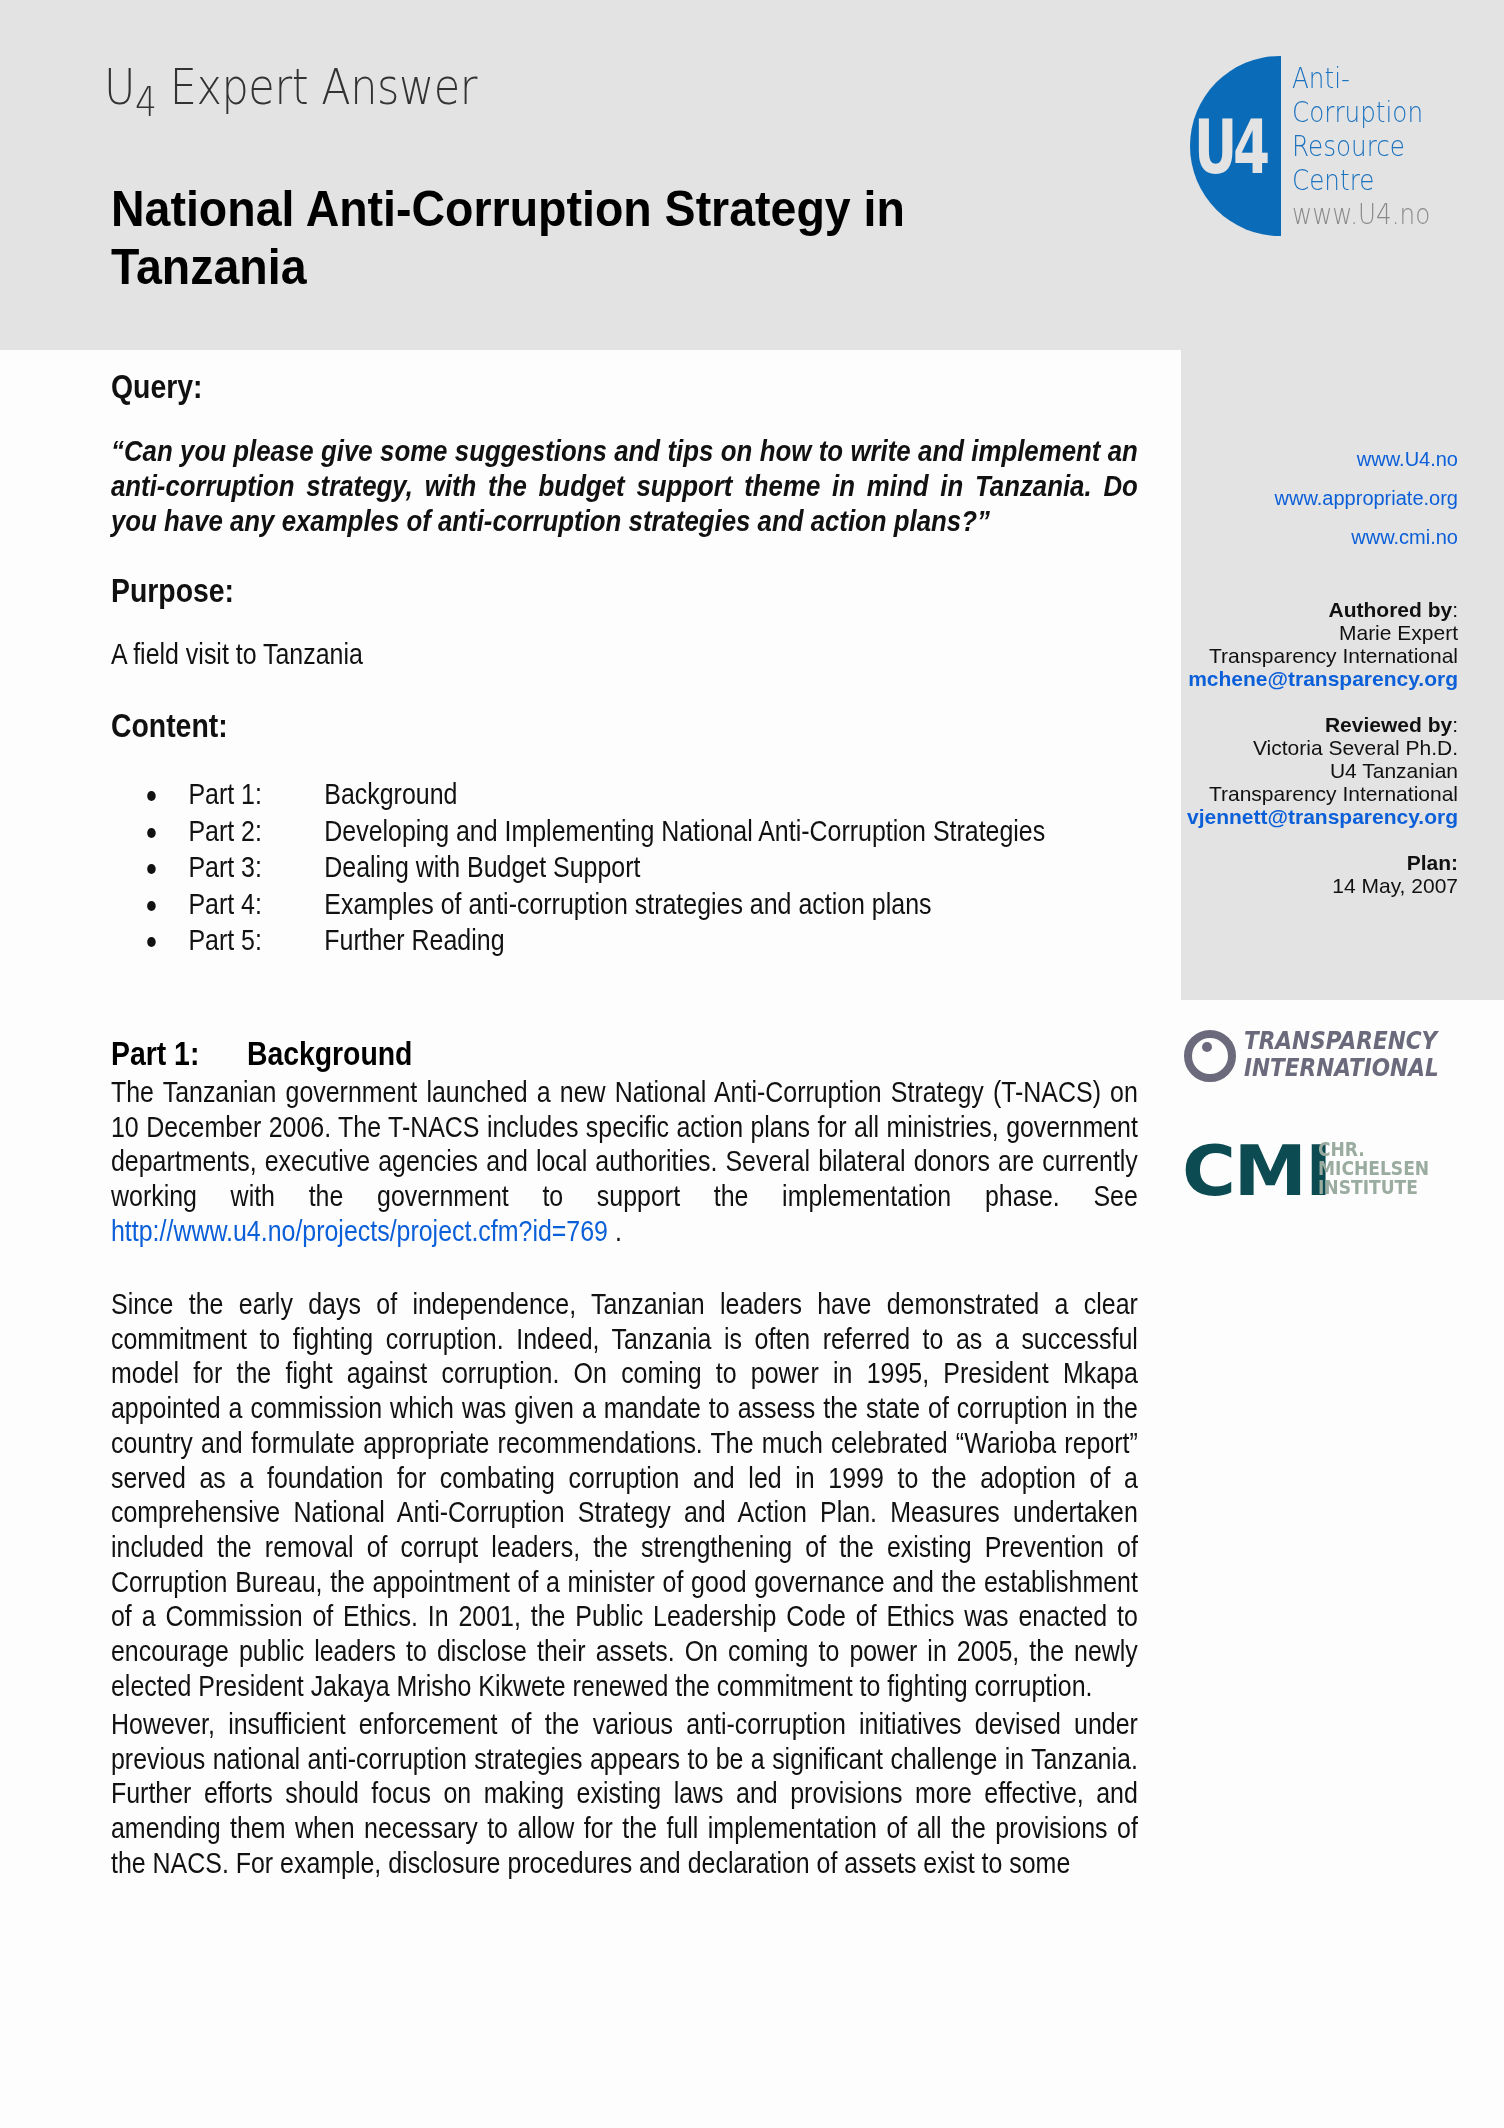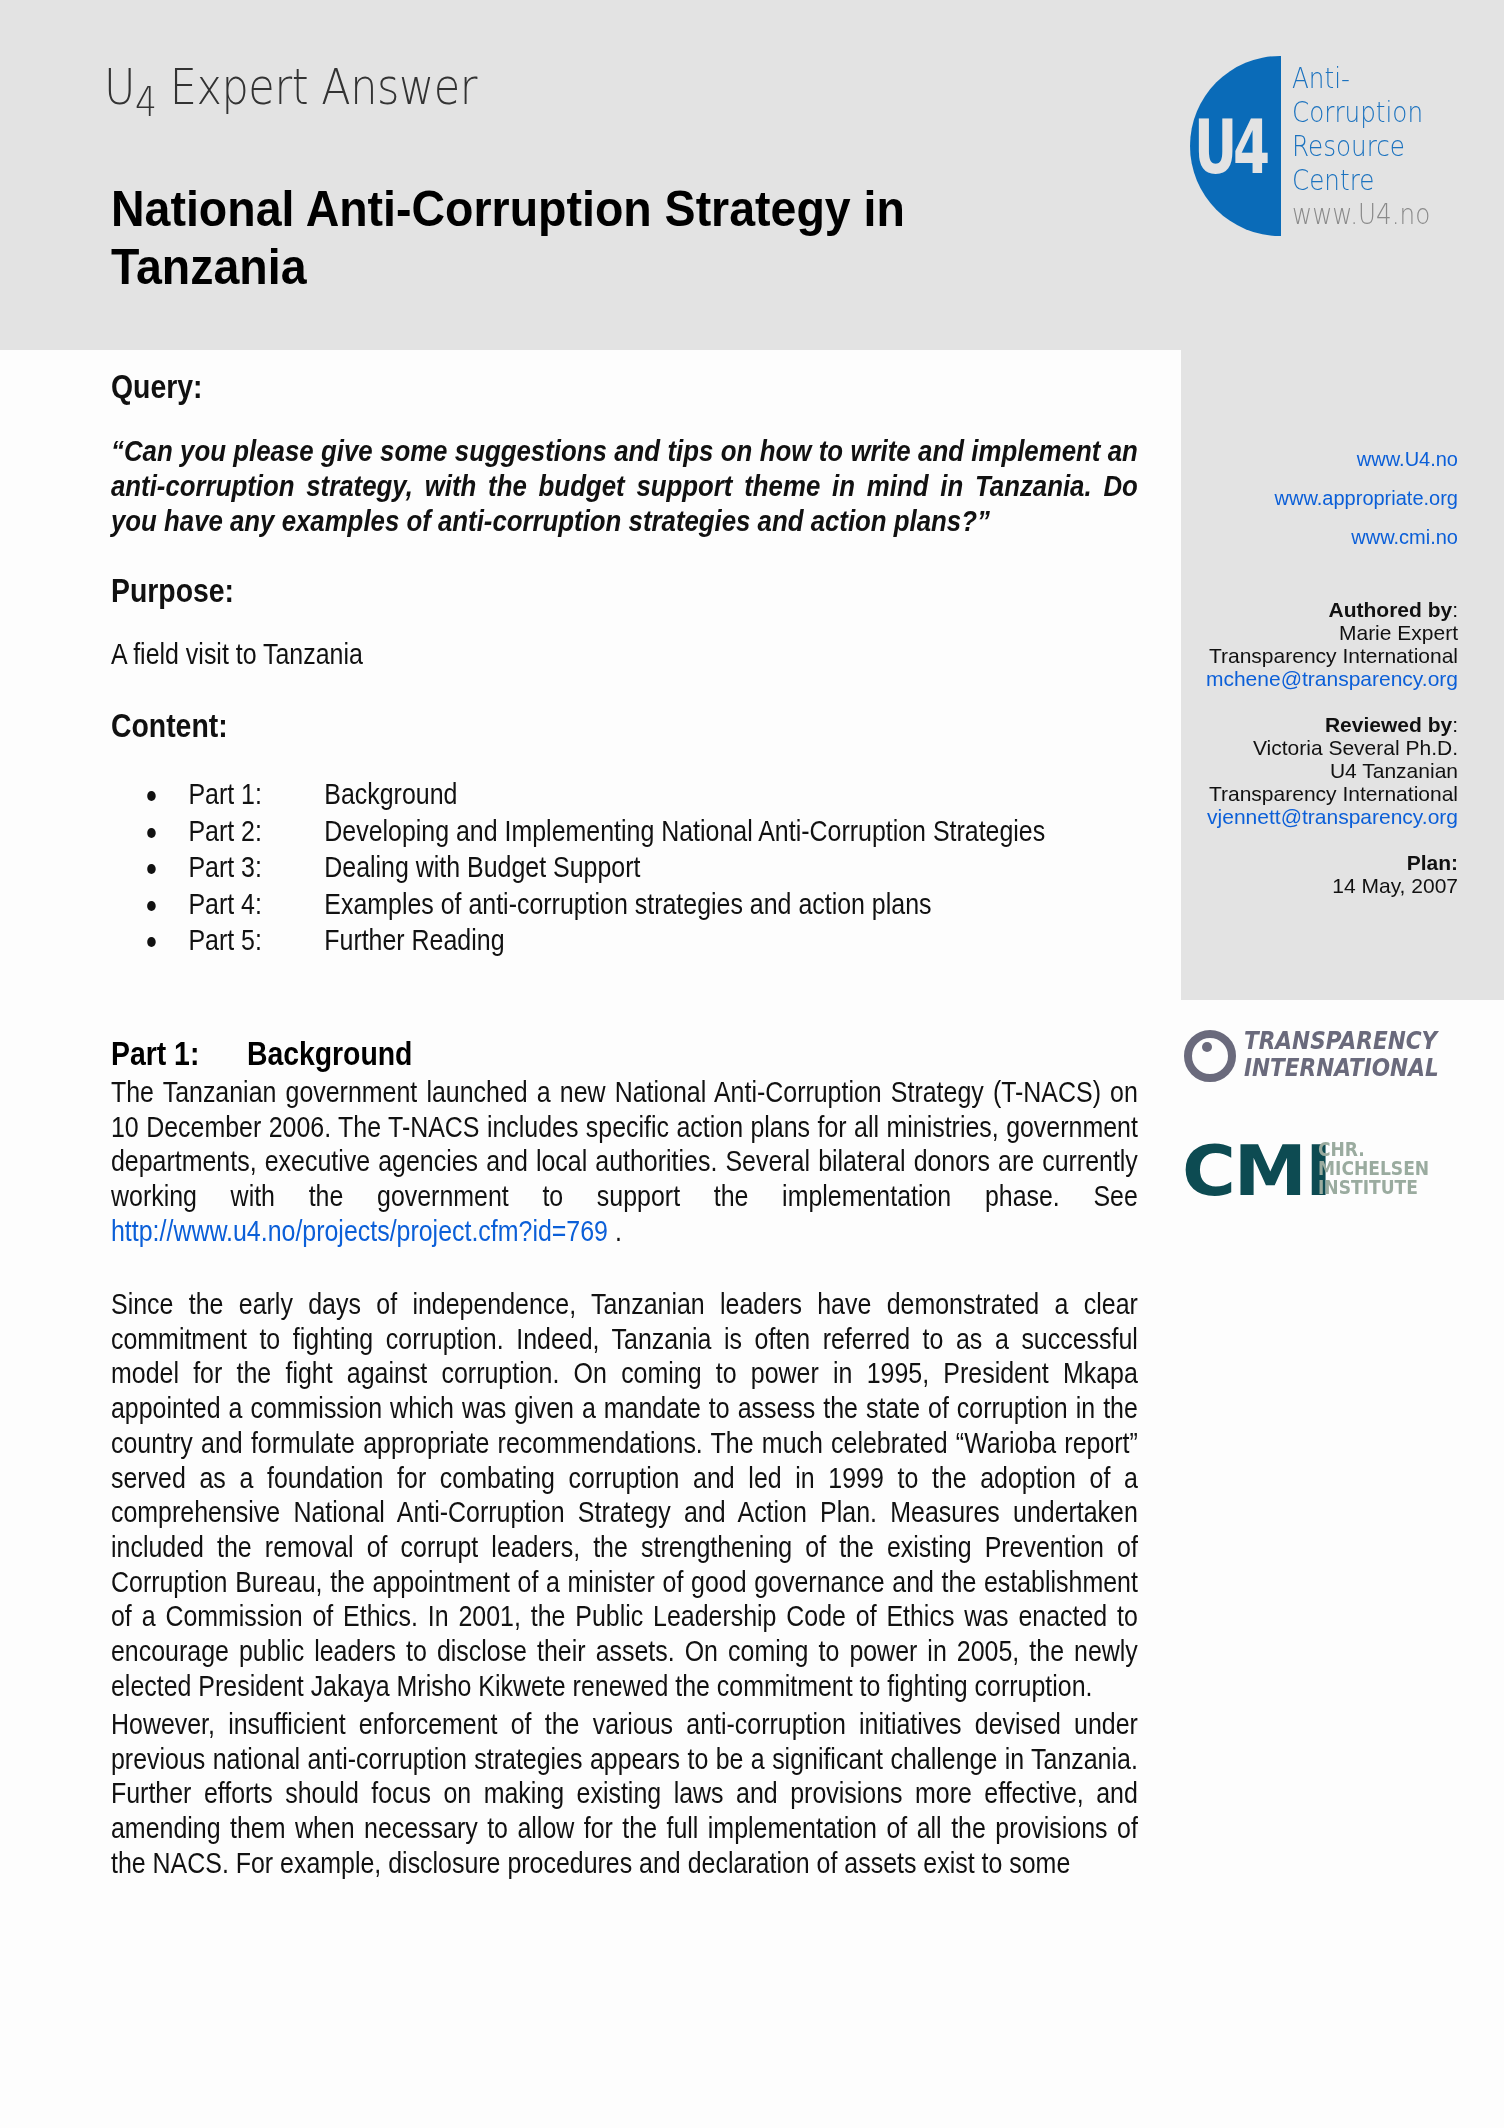--- a/index.html
+++ b/index.html
@@ -18,21 +18,21 @@
   .u4-mark { position: absolute; left: 4px; top: 48px; font-family: "DejaVu Sans", sans-serif; font-size: 74px; color: #e3e3e3; font-weight: bold; letter-spacing: -6px; transform: scaleX(0.72); transform-origin: left top; z-index: 2; }
   .u4-vline { position: absolute; left: 89px; top: 0; width: 2px; height: 180px; background: #0a6bb8; }
   .u4-text { position: absolute; left: 102px; top: 6px; font-family: "DejaVu Sans", sans-serif; font-size: 28px; line-height: 34px; color: #1b72bf; transform: scaleX(0.88); transform-origin: left top; font-weight: 300; }
   .u4-text .url { color: #8a8a8a; }
 
   .sidebar { position: absolute; left: 1181px; top: 350px; width: 323px; height: 650px; background: #e3e3e3; }
   .side-links { position: absolute; right: 46px; top: 90px; text-align: right; font-size: 20px; line-height: 39px; }
   .side-links a { display: block; color: #0b5fd8; text-decoration: none; }
   .side-meta { position: absolute; right: 46px; top: 248px; text-align: right; font-size: 21px; line-height: 23px; color: #111; }
   .side-meta .lbl { font-weight: bold; }
-  .side-meta a { color: #0b5fd8; text-decoration: none; display: block; }
+  .side-meta a { color: #0b5fd8; text-decoration: none; display: block; font-weight: bold; }
   .side-meta .gap { height: 23px; }
 
   .ti-logo { position: absolute; left: 1184px; top: 1028px; width: 270px; height: 58px; font-style: italic; }
   .ti-icon { position: absolute; left: 0; top: 2px; width: 52px; height: 52px; border-radius: 50%; border: 8px solid #6a6a7c; }
   .ti-icon::after { content: ""; position: absolute; left: 10px; top: 4px; width: 10px; height: 10px; border-radius: 50%; background: #6a6a7c; }
   .ti-text { position: absolute; left: 60px; top: 0; font-family: "DejaVu Sans", sans-serif; font-weight: bold; font-size: 24px; line-height: 27px; color: #6a6a7c; transform: scaleX(0.9); transform-origin: left top; }
 
   .cmi-logo { position: absolute; left: 1182px; top: 1136px; width: 280px; height: 70px; }
   .cmi-big { position: absolute; left: 0; top: -6px; font-family: "DejaVu Sans", sans-serif; font-weight: bold; font-size: 70px; color: #0d4b52; letter-spacing: -2px; transform: scaleX(1.05); transform-origin: left top; }
   .cmi-small { position: absolute; left: 136px; top: 4px; font-family: "DejaVu Sans", sans-serif; font-weight: bold; font-size: 19px; line-height: 19px; color: #9aab9f; transform: scaleX(0.9); transform-origin: left top; }

